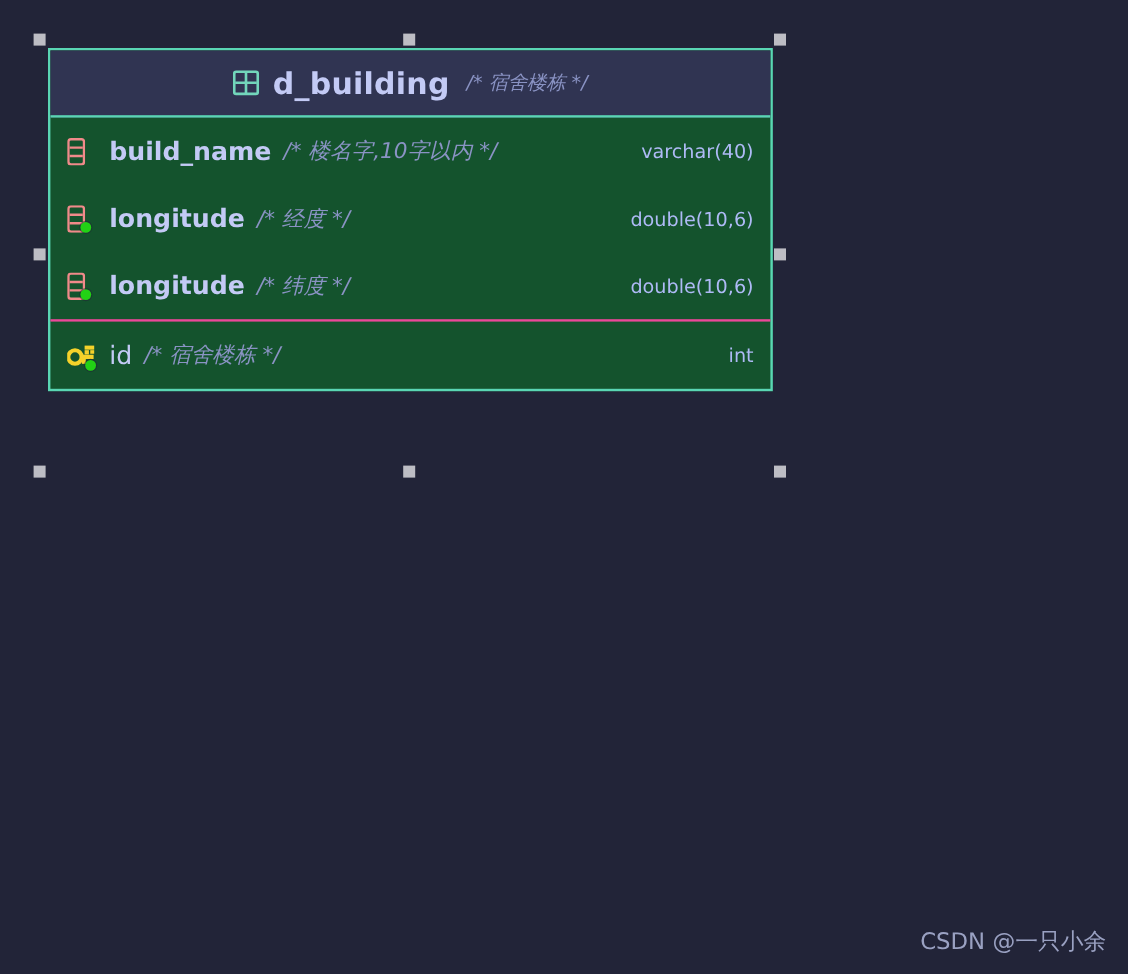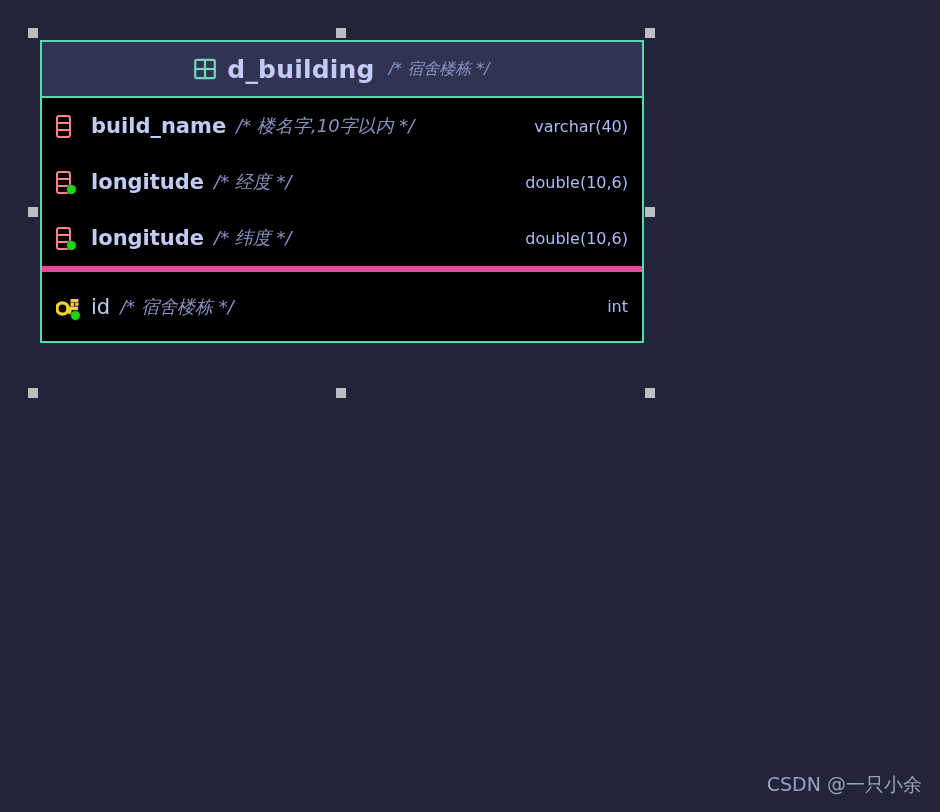--- a/index.html
+++ b/index.html
@@ -23,21 +23,21 @@
   }
 
   
   .table-node {
     position: absolute;
     left: 40px;
     top: 40px;
     width: 600px;
     border: 2px solid #5ad6b4;
     box-sizing: content-box;
-    background: #000000;
+    background: #14532d;
   }
 
   
   .table-header {
     height: 56px;
     background: #303452;
     border-bottom: 2px solid #5ad6b4;
     display: flex;
     align-items: center;
     justify-content: center;
@@ -72,22 +72,22 @@
     border-radius: 21px;
   }
   .field-row {
     height: 56px;
     display: flex;
     align-items: center;
     padding: 0 14px 0 14px;
     box-sizing: border-box;
   }
   .field-row.pk-row {
-    border-top: 6px solid #ec4899;
-    height: 75px;
+    border-top: 2px solid #ec4899;
+    height: 58px;
   }
   .field-icon-wrap {
     position: relative;
     width: 26px;
     height: 26px;
     flex: 0 0 auto;
     display: flex;
     align-items: center;
     justify-content: flex-start;
     margin-right: 9px;

